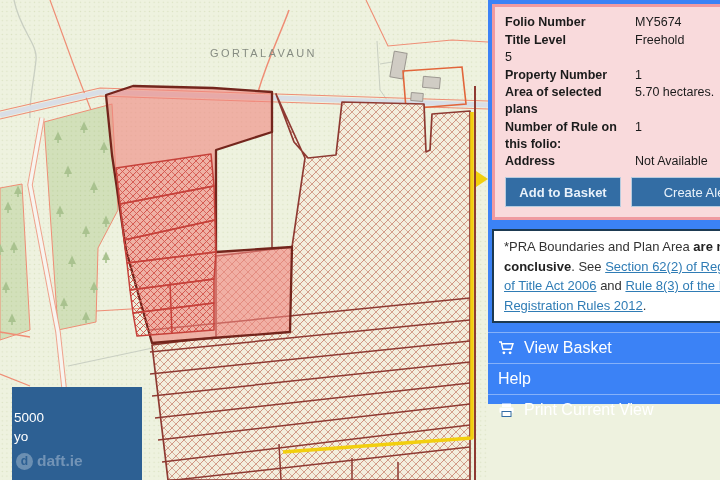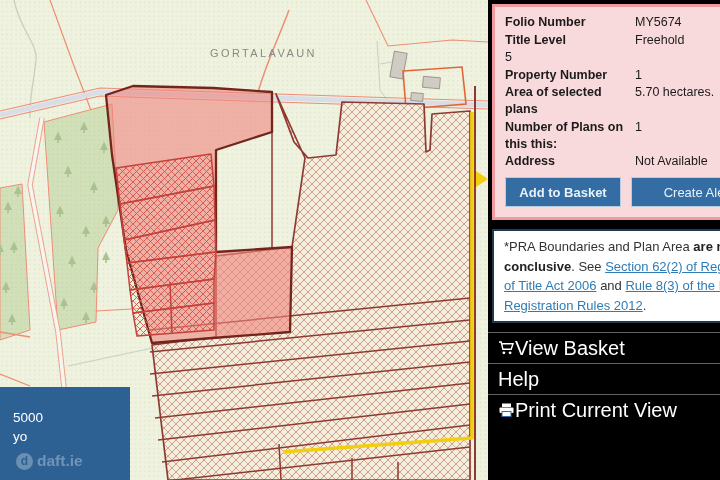--- a/index.html
+++ b/index.html
@@ -2,48 +2,48 @@
 <html><head>
 <meta charset="utf-8">
 <style>
   html,body{margin:0;padding:0;background:#fff;}
   .stage{position:relative;width:720px;height:480px;overflow:hidden;
          font-family:"Liberation Sans","DejaVu Sans",sans-serif;background:#eef2df;}
   .map-wrap{position:absolute;left:0;top:0;width:488px;height:376px;}
   svg text.townland{font-family:"Liberation Sans","DejaVu Sans",sans-serif;font-size:11px;
          letter-spacing:2.4px;fill:#868c82;font-weight:400;}
   
-  .map-tooltip{position:absolute;left:0;top:387px;width:130px;height:93px;background:#2d6093;
-         color:#fff;font-size:13.5px;line-height:19px;padding:21px 0 0 13px;box-sizing:border-box;}
+  .map-tooltip{position:absolute;left:12px;top:387px;width:130px;height:93px;background:#2d6093;
+         color:#fff;font-size:13.5px;line-height:19px;padding:21px 0 0 2px;box-sizing:border-box;}
   .map-tooltip div{white-space:nowrap;}
   
   .watermark{position:absolute;left:16px;top:452px;display:flex;align-items:center;gap:4px;
          color:rgba(210,220,230,0.42);font-size:15.5px;font-weight:bold;pointer-events:none;}
   .wm-badge{display:inline-block;width:17px;height:17px;border-radius:50%;
          background:rgba(210,220,230,0.38);color:#2d6093;font-size:12px;font-weight:bold;
          text-align:center;line-height:17px;}
   
-  .panel{position:absolute;left:488px;top:0;width:232px;height:480px;background:#000000;color:#1b1b1b;}
+  .panel{position:absolute;left:488px;top:0;width:232px;height:404px;background:#3b82f6;color:#1b1b1b;}
   .info-box{margin:4px 0 0 4px;width:266px;border:3px solid #ef9aa0;background:#f9dadc;
          padding:7px 10px 10px 10px;box-sizing:content-box;}
   .frow{display:flex;font-size:12.5px;line-height:17px;margin-bottom:0.5px;}
   .flabel{width:124px;font-weight:bold;flex:none;padding-right:6px;}
   .fvalue{flex:1;}
   .btn-row{display:flex;gap:10px;margin-top:7px;}
   .pbtn{height:30px;background:#336da4;border:1px solid rgba(255,255,255,0.65);color:#e8f1fa;
          font-size:13px;font-family:inherit;cursor:pointer;}
   .pbtn.add{width:116px;font-weight:bold;}
   .pbtn.alert{width:134px;}
   .disclaimer{margin:9px 0 0 4px;width:266px;background:#ffffff;border:2px solid #1d3a52;
          padding:6px 10px;font-size:13px;line-height:19.5px;color:#333;box-sizing:content-box;}
   .disclaimer b{color:#222;}
   .disclaimer a{color:#2f7cb5;text-decoration:underline;cursor:pointer;}
   .menu{margin-top:9px;}
-  .menu-item{display:flex;align-items:center;gap:0;height:30px;padding-left:10px;
-         border-top:1px solid rgba(255,255,255,0.38);color:#fff;font-size:20px;cursor:pointer;}
+  .menu-item{display:flex;align-items:center;gap:9px;height:30px;padding-left:10px;
+         border-top:1px solid rgba(255,255,255,0.38);color:#fff;font-size:16px;cursor:pointer;}
   .menu-item .mi-icon{width:17px;display:flex;justify-content:center;}
   .menu-item.no-icon{padding-left:10px;}
 </style>
 </head>
 <body>
 
 <div class="stage">
 
   <div class="map-wrap">
     <svg width="488" height="480" viewBox="0 0 488 480">
@@ -192,21 +192,21 @@
       </div>
       <div class="frow">
         <span class="flabel">Property Number</span>
         <span class="fvalue">1</span>
       </div>
       <div class="frow">
         <span class="flabel">Area of selected plans</span>
         <span class="fvalue">5.70 hectares.</span>
       </div>
       <div class="frow">
-        <span class="flabel">Number of Plans on this this:</span>
+        <span class="flabel">Number of Rule on this folio:</span>
         <span class="fvalue">1</span>
       </div>
       <div class="frow">
         <span class="flabel">Address</span>
         <span class="fvalue">Not Available</span>
       </div>
       <div class="btn-row">
         <button class="pbtn add">Add to Basket</button>
         <button class="pbtn alert">Create Alert</button>
       </div>

